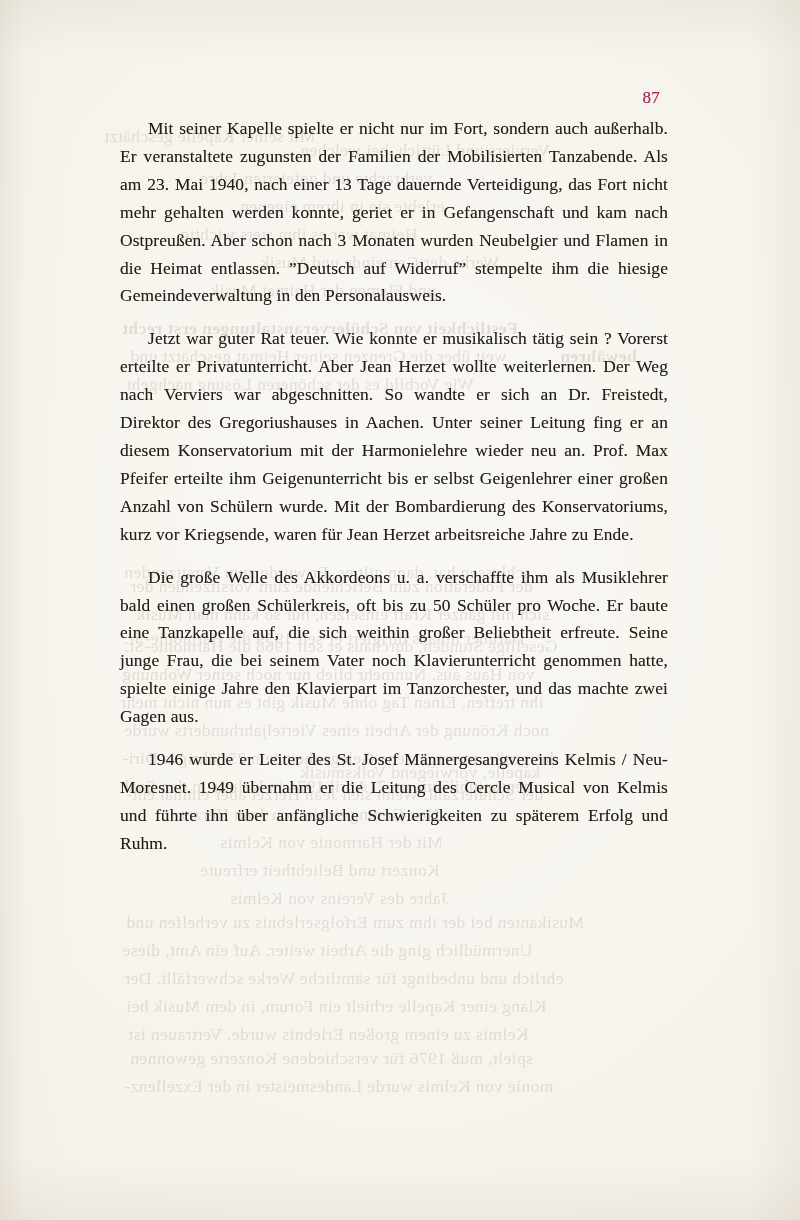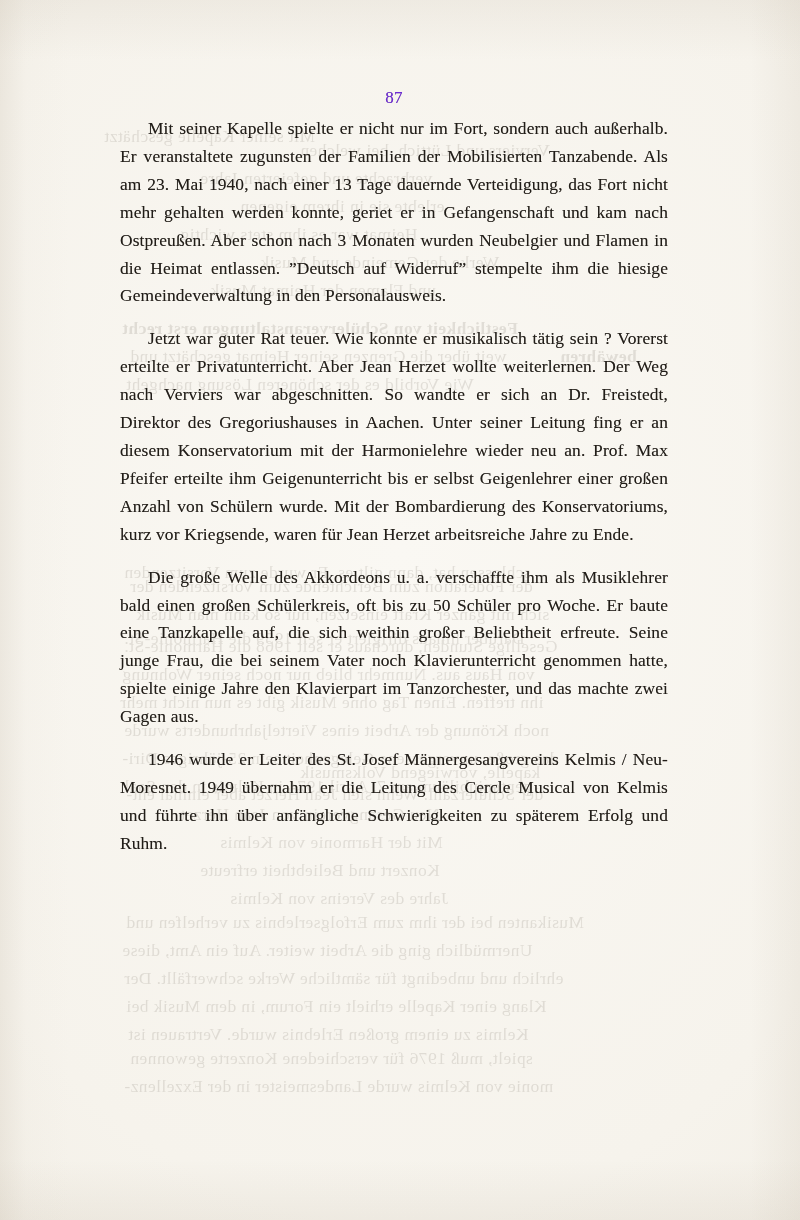--- a/index.html
+++ b/index.html
@@ -54,26 +54,26 @@
     color: #4d4336;
     font-family: "Liberation Serif", "DejaVu Serif", serif;
     font-size: 17.5px;
     letter-spacing: 0.4px;
   }
   .bleed-line.bold { font-weight: bold; }
 
   
   #folio {
     position: absolute;
-    left: 120px;
+    left: 112px;
     top: 88px;
     width: 548px;
-    text-align: center;
+    text-align: right;
     font-size: 17px;
-    color: #6d28d9;
+    color: #be185d;
     z-index: 3;
     letter-spacing: 0.2px;
   }
 
   
   #text-block {
     position: absolute;
     left: 120px;
     top: 115px;
     width: 548px;

